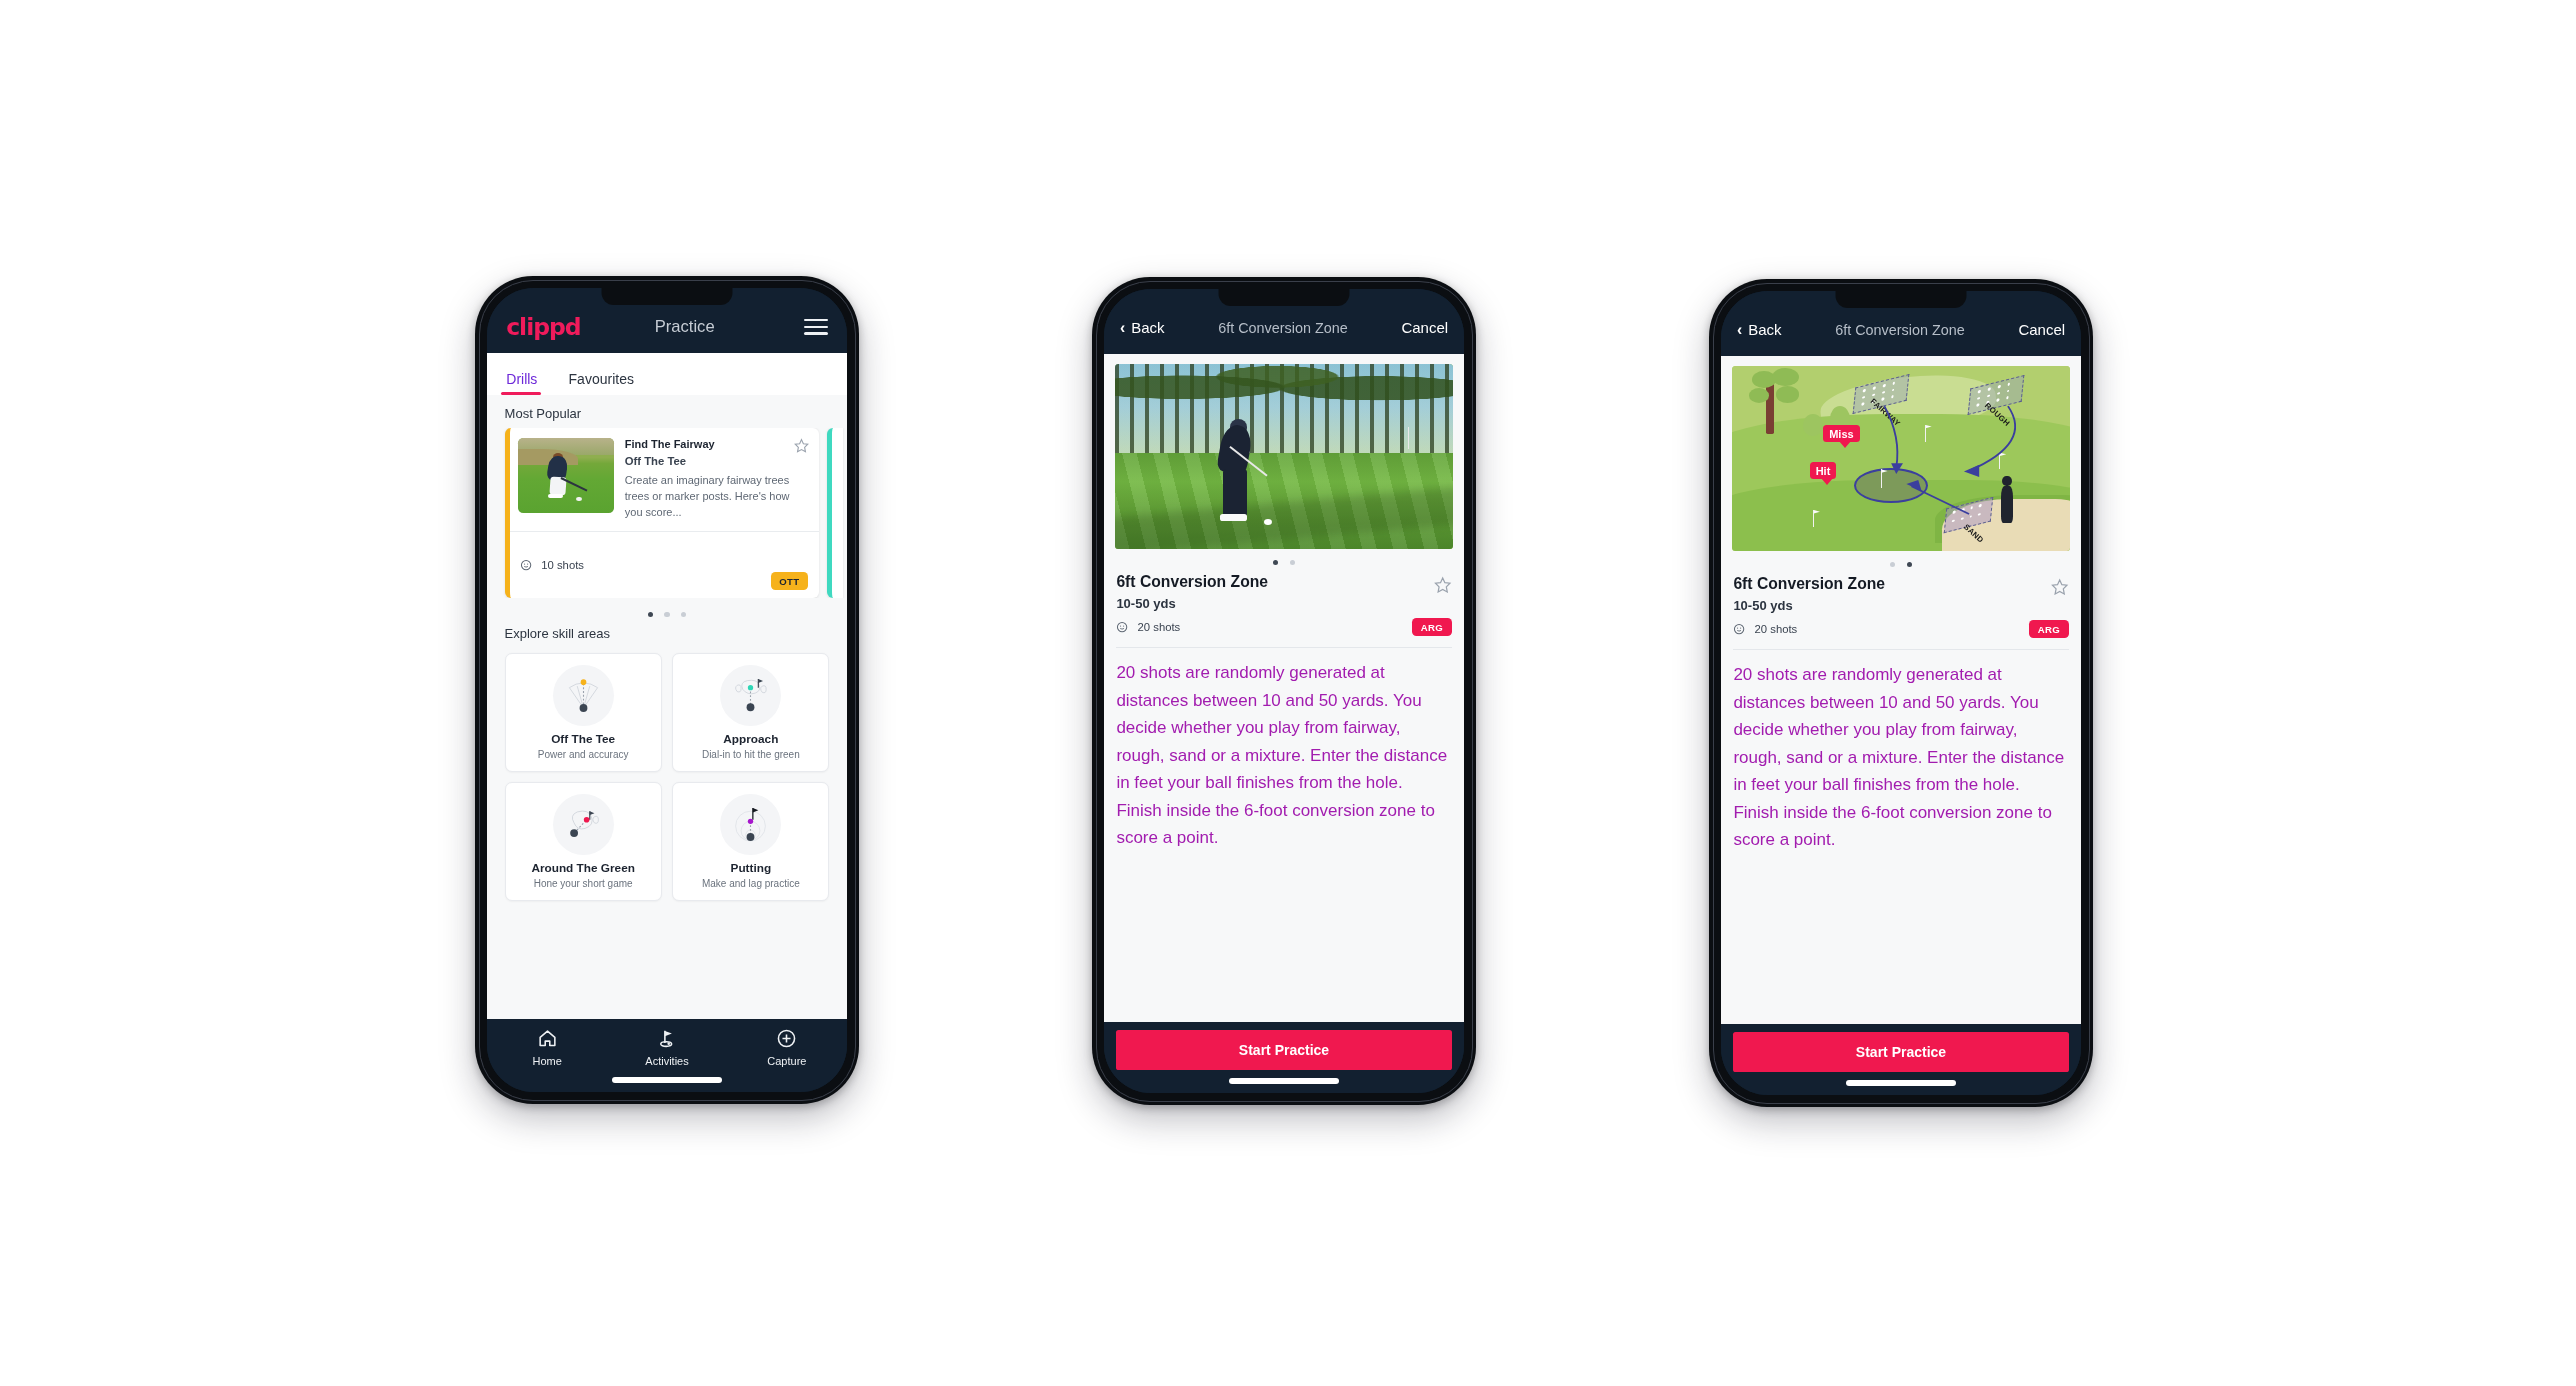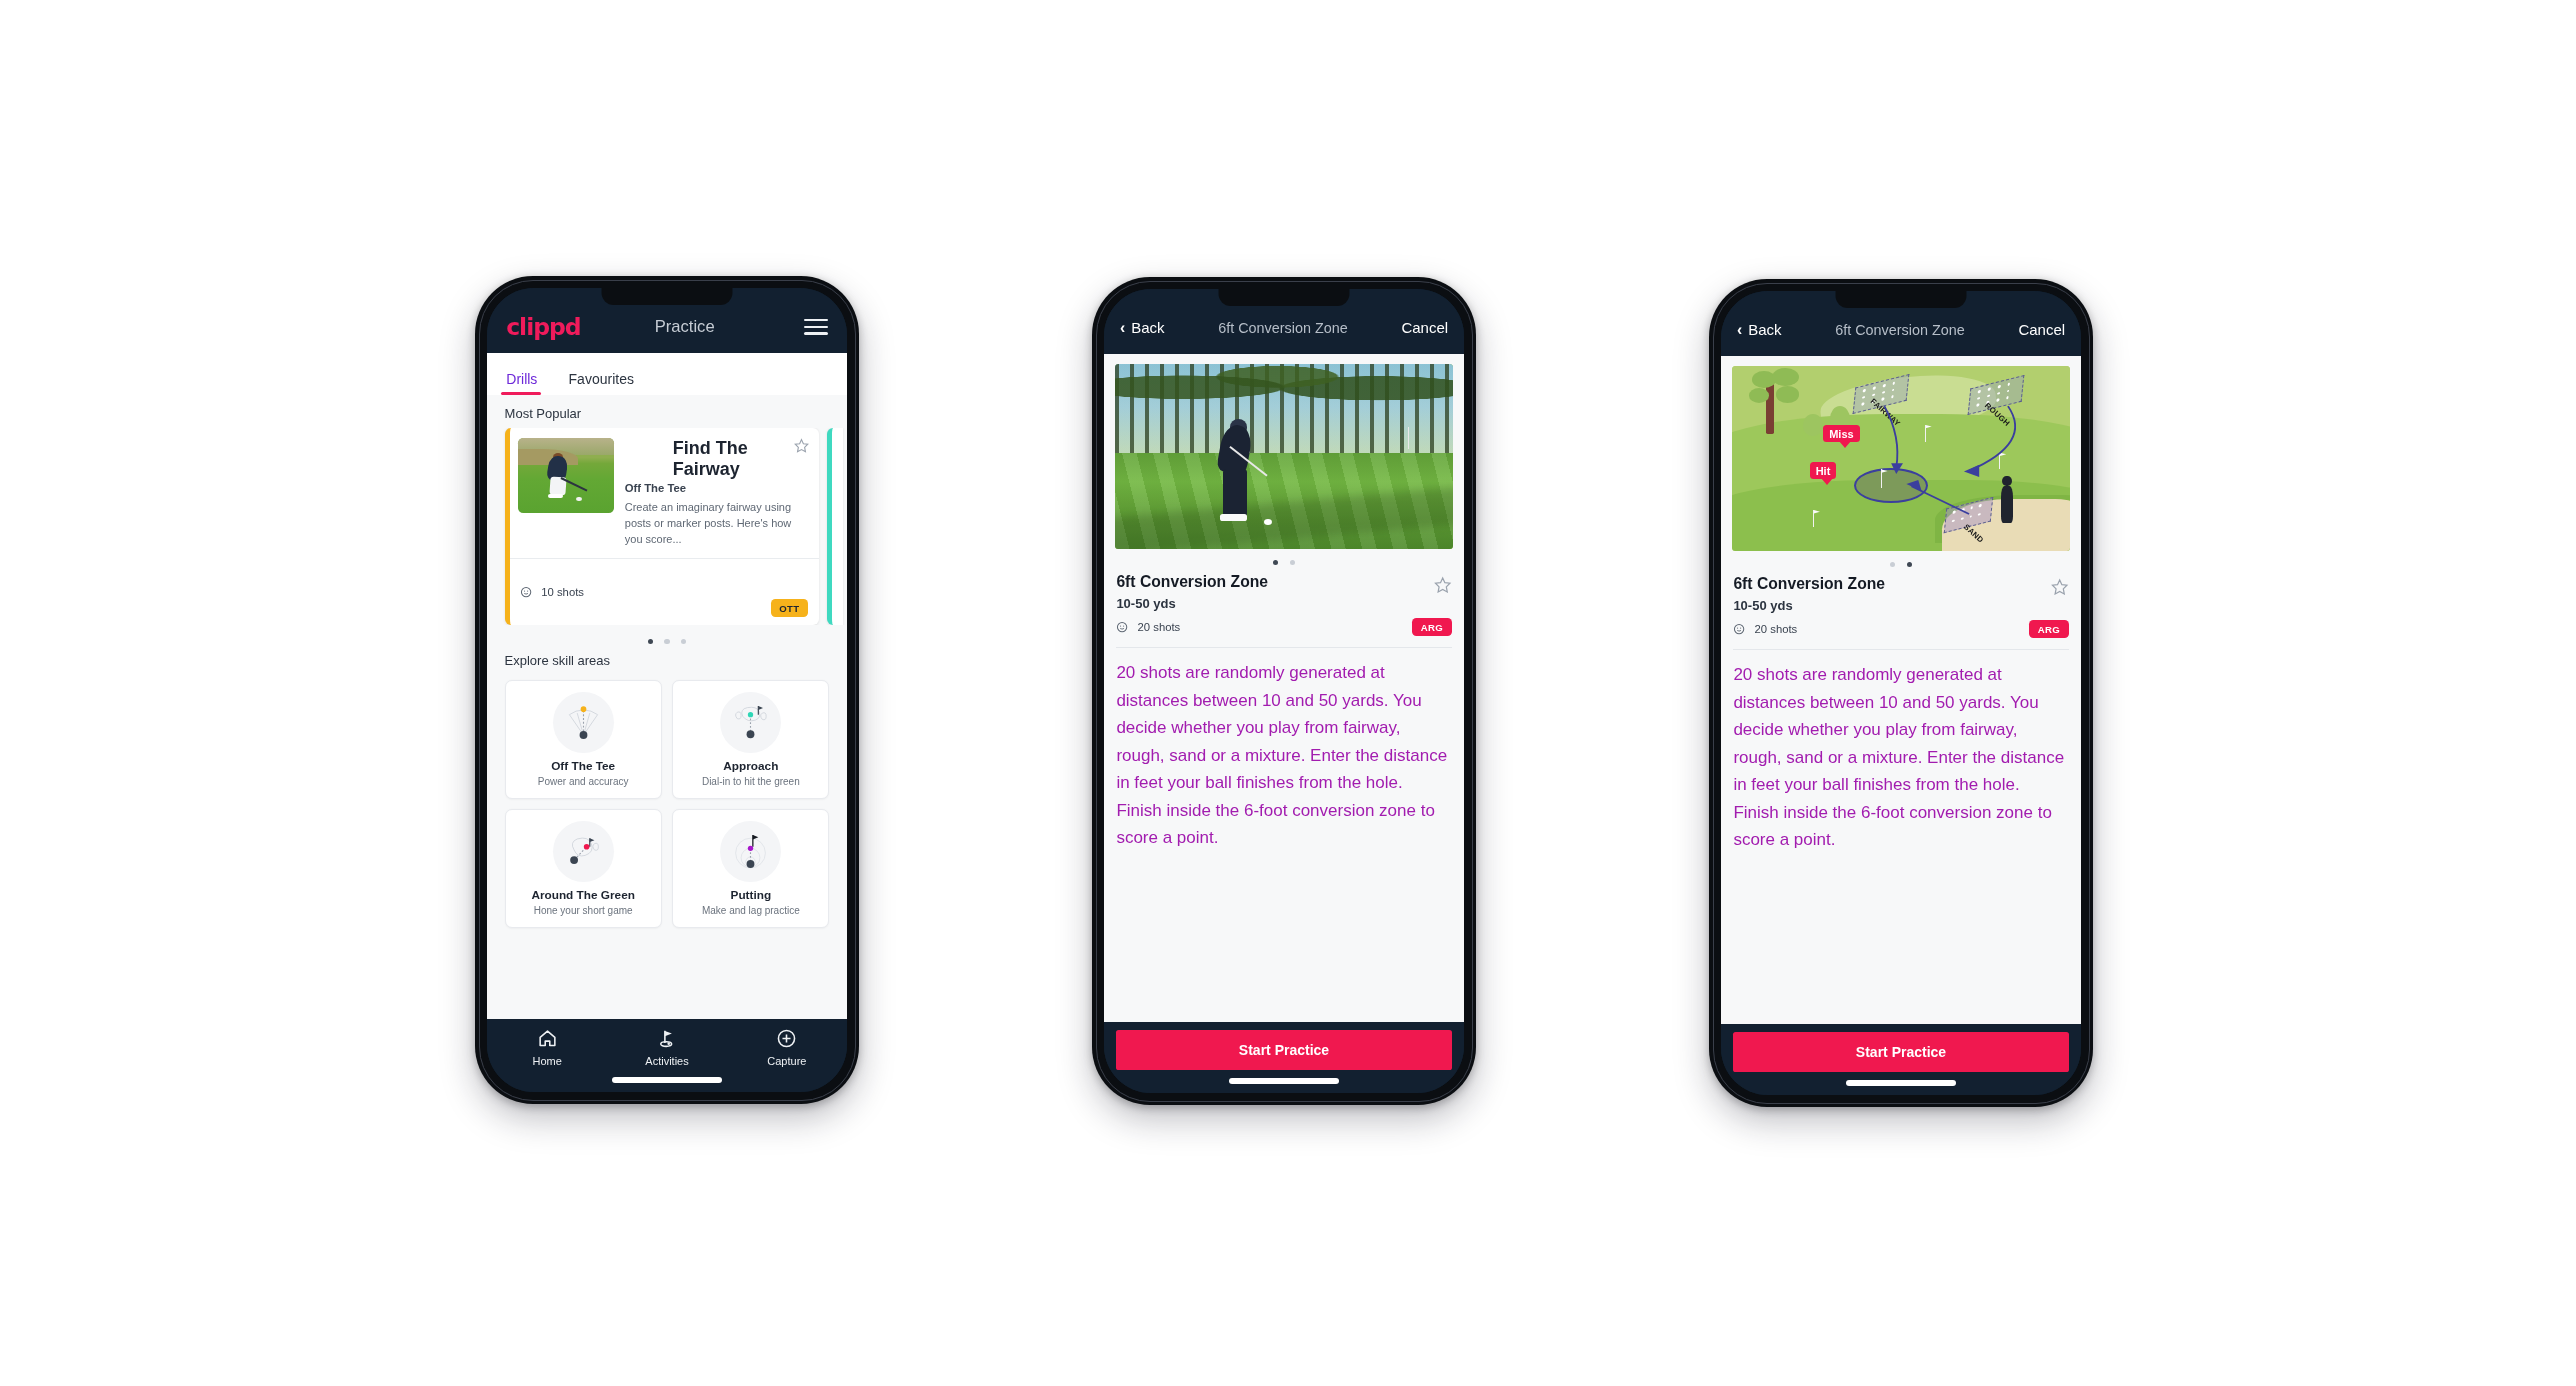--- a/index.html
+++ b/index.html
@@ -85,21 +85,21 @@
     background:#7a4a28; border-radius:50%;}
   .thumb .club{ position:absolute; left:44%; top:52%; width:30%; height:1.7px;
     background:#2c3440; transform:rotate(26deg); transform-origin:left center;}
   .thumb .shoe{ position:absolute; left:31%; top:74%; width:16%; height:6%;
     background:#fff; border-radius:2.6px;}
   .thumb .ball{ position:absolute; left:60%; top:78%; width:6%; height:6%;
     background:#f2f2f2; border-radius:50%;}
 
   .dc-txt{ flex:1; min-width:0;}
   .dc-hdr{ display:flex; align-items:flex-start; gap:5.2px;}
-  .dc-name{ font-size:18px; font-weight:700; color:#1d2430; flex:1;margin-left:48px;}
+  .dc-name{ font-size:11px; font-weight:700; color:#1d2430; flex:1;}
   .dc-sub{ font-size:11.3px; font-weight:700; color:#3a4350; margin-top:1.7px;}
   .dc-desc{ font-size:11px; color:#5f6874; line-height:1.45; margin-top:6.1px;}
   .star{ width:15px; height:15px; flex:0 0 auto; cursor:pointer;}
   .dc-foot{
     border-top:0.9px solid #e9ecef; display:flex; align-items:center;
     justify-content:space-between; padding:7px 10.5px 7.8px 10.5px;
   }
   .shots{ display:flex; align-items:center; gap:9px; font-size:11.3px; color:#3a4350;}
   .badge{ font-size:9.6px; font-weight:700; padding:3.5px 8.7px; border-radius:4.4px; letter-spacing:0.3px;}
   .badge.ott{ background:#f6b21b; color:#1d2430;margin-top:33px;}
@@ -276,21 +276,21 @@
                   <div class="ball"></div>
               </div>
               <div class="dc-txt">
                 <div class="dc-hdr">
                   <div class="dc-name">Find The Fairway</div>
                   <svg class="star" viewBox="0 0 24 24" fill="none" stroke="#9aa2ad" stroke-width="1.8">
                     <polygon points="12,2.6 15,9.2 22,10 17,15 18.3,22 12,18.6 5.7,22 7,15 2,10 9,9.2"></polygon>
                   </svg>
                 </div>
                 <div class="dc-sub">Off The Tee</div>
-                <div class="dc-desc">Create an imaginary fairway using posts or marker posts. Here's how you score...</div>
+                <div class="dc-desc">Create an imaginary fairway trees trees or marker posts. Here's how you score...</div>
               </div>
             </div>
             <div class="dc-foot">
               <div class="shots">
                 <svg width="12.2" height="12.2" viewBox="0 0 24 24" fill="none" stroke="#5f6874" stroke-width="2">
                   <circle cx="12" cy="12" r="9.2"></circle>
                     <circle cx="9" cy="10" r="1.1" fill="#5f6874" stroke="none"></circle>
                   <circle cx="15" cy="10" r="1.1" fill="#5f6874" stroke="none"></circle>
                     <path d="M8.5 14.4 Q12 17 15.5 14.4"></path>
                 </svg>

